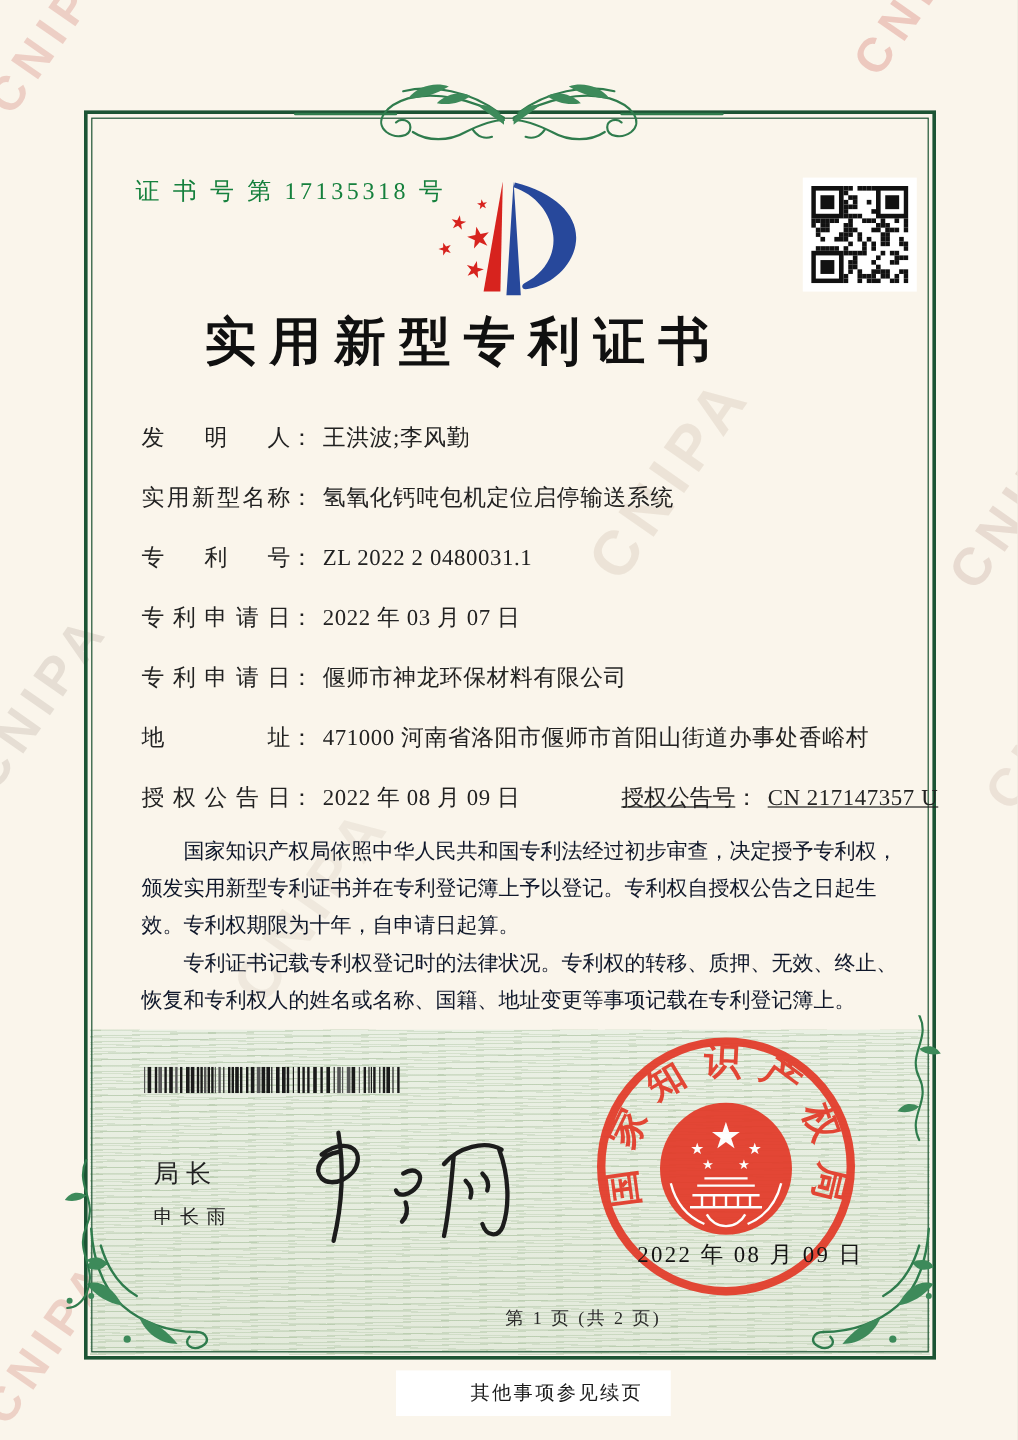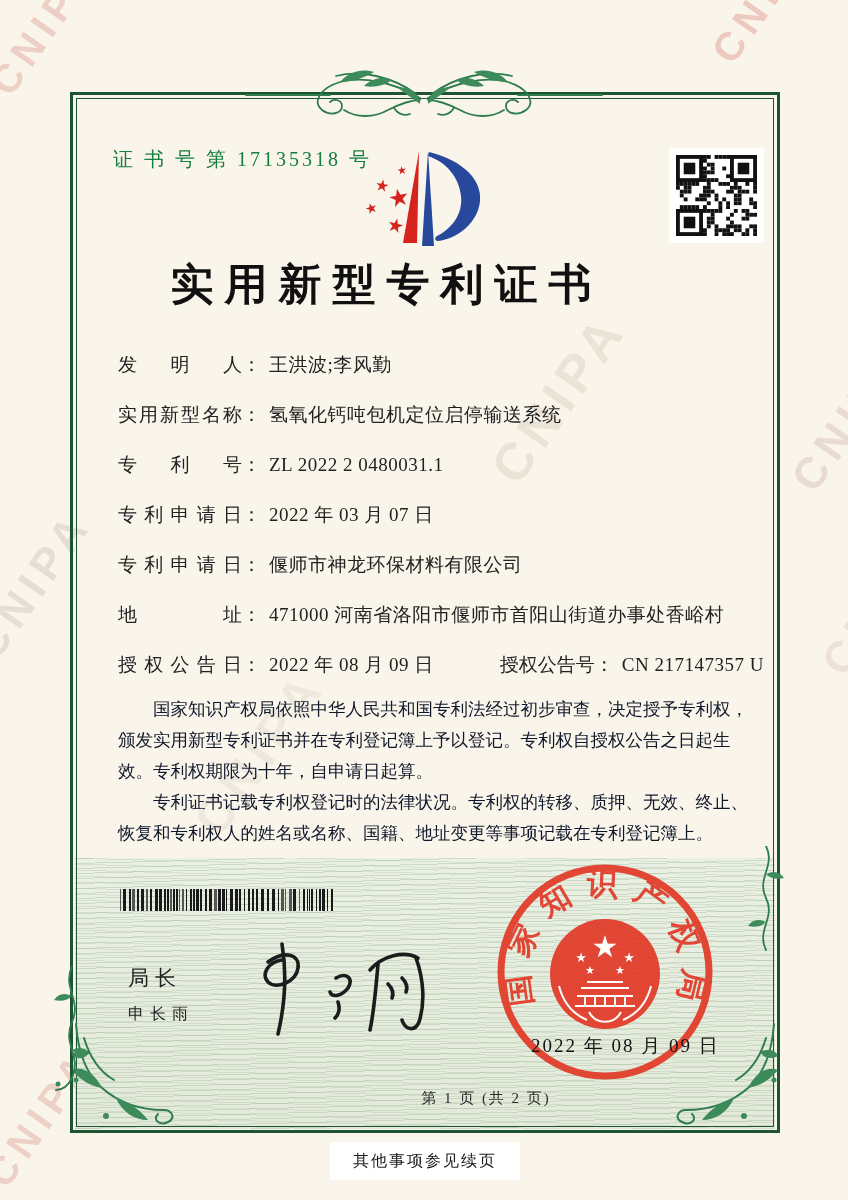--- a/index.html
+++ b/index.html
@@ -29,21 +29,21 @@
   .title{
     position:absolute;left:70px;top:256px;width:622px;text-align:center;
     font-size:43px;font-weight:bold;letter-spacing:11px;text-indent:11px;color:#101010;
   }
   
   .fields{position:absolute;left:118px;top:352px;width:648px;font-size:19px;}
   .frow{height:50px;white-space:nowrap;}
   .flabel{display:inline-block;width:124px;text-align:justify;text-align-last:justify;vertical-align:top;}
   .fcolon{display:inline-block;margin-right:8px;}
   .fvalue{letter-spacing:0.5px;}
-  .grant-pair2{margin-left:66px;}
+  .grant-pair2{margin-left:84px;text-decoration:underline;}
   
   .body-text{position:absolute;left:118px;top:694px;width:646px;font-size:17.5px;line-height:31px;color:#0f172a;}
   .body-text p{margin:0;text-indent:2em;}
   
   .guilloche{
     position:absolute;left:75px;top:858px;width:700px;height:271px;
     background:
       repeating-linear-gradient(178.5deg, rgba(141,173,128,0.30) 0 1px, rgba(0,0,0,0) 1px 5px),
       repeating-linear-gradient(181.5deg, rgba(141,173,128,0.22) 0 1px, rgba(0,0,0,0) 1px 6px),
       linear-gradient(#eaf0e4,#e3eadb);
@@ -52,21 +52,21 @@
   .barcode{position:absolute;left:120px;top:889px;width:216px;height:22px;}
   .director-title{position:absolute;left:128px;top:964px;font-size:21px;letter-spacing:6px;}
   .director-name{position:absolute;left:128px;top:1004px;font-size:16px;letter-spacing:6px;}
   .signature{position:absolute;left:238px;top:938px;width:215px;height:105px;}
   .seal{position:absolute;left:489px;top:856px;width:232px;height:232px;}
   .seal-date{position:absolute;left:531px;top:1033px;font-size:19px;letter-spacing:2px;color:#141414;white-space:nowrap;}
   .page-number{position:absolute;left:70px;top:1089px;width:832px;text-align:center;font-size:15px;letter-spacing:2px;color:#2a2a2a;}
   .footer-note{
     position:absolute;left:330px;top:1142px;width:190px;height:38px;background:#ffffff;
     display:flex;align-items:center;justify-content:center;
-    font-size:16px;letter-spacing:2px;color:#1a1a1a;
+    font-size:16px;letter-spacing:2px;color:#1a1a1a;padding-left:39px;
   }
   
   .orn{position:absolute;pointer-events:none;}
   .top-orn{left:244px;top:64px;width:360px;height:62px;}
   .corner-br{left:676px;top:1022px;width:104px;height:110px;}
   .corner-bl{left:70px;top:1022px;width:104px;height:110px;transform:scaleX(-1);}
   .vine-left{left:48px;top:966px;width:46px;height:126px;}
   .vine-right{left:744px;top:846px;width:46px;height:110px;transform:scaleX(-1);}
   .logo-star{position:absolute;color:#d7231e;font-family:"DejaVu Sans",sans-serif;line-height:1;}
 </style>

